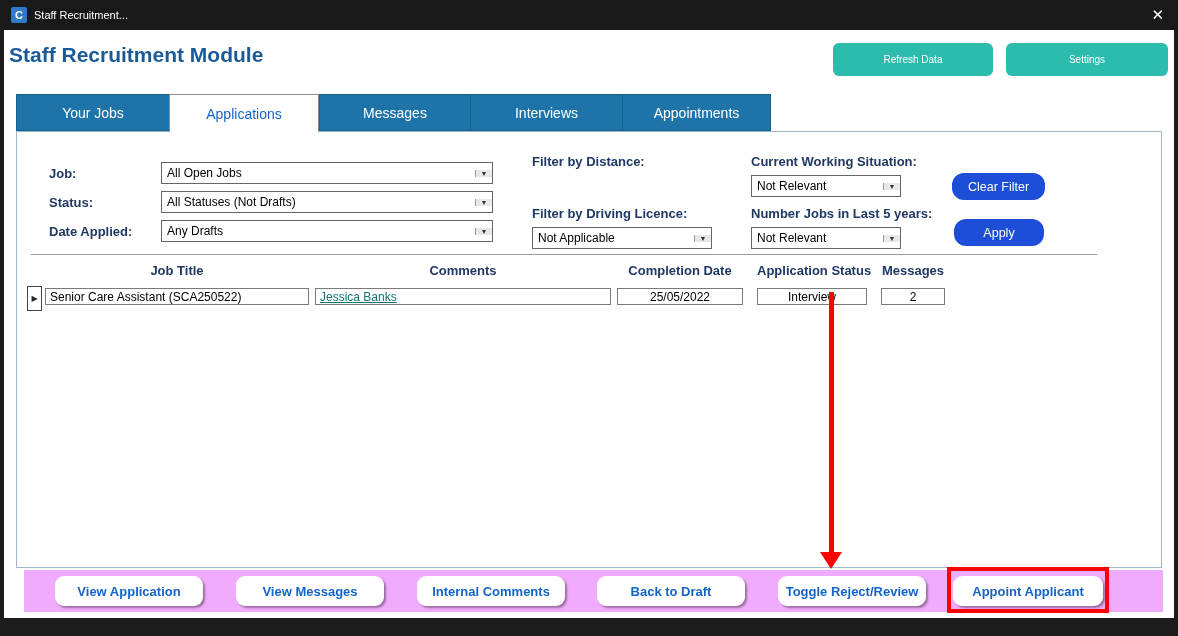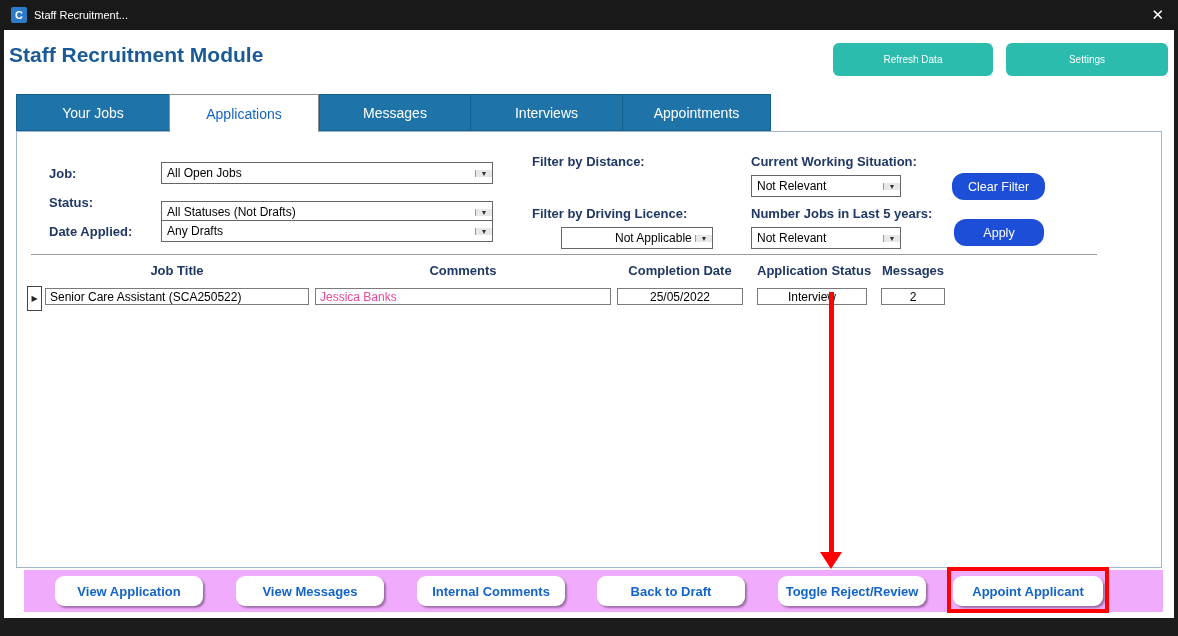--- a/index.html
+++ b/index.html
@@ -48,21 +48,21 @@
 
   .col-header { position:absolute; top:131px; font-size:13px; font-weight:bold; color:#1F3864;
                 text-align:center; white-space:nowrap; }
   .record-selector { position:absolute; left:10px; top:154px; width:15px; height:25px;
                      border:1px solid #444; background:#fff; display:flex; align-items:center;
                      justify-content:center; font-size:8px; color:#222; cursor:pointer; }
   .field { position:absolute; top:156px; height:17px; background:#fff; border:1px solid #7a7a7a;
            font-size:12px; color:#000; display:flex; align-items:center; padding:0 4px;
            white-space:nowrap; overflow:hidden; }
   .field.center { justify-content:center; }
-  .applicant-link { color:#ec4899; cursor:pointer; }
+  .applicant-link { color:#0f766e; text-decoration:underline; cursor:pointer; }
 
   
   .arrow-line { position:absolute; left:825px; top:262px; width:5px; height:260px; background:#FF0000; z-index:5; }
   .arrow-head { position:absolute; left:816px; top:522px; width:0; height:0; z-index:5;
                 border-left:11px solid transparent; border-right:11px solid transparent;
                 border-top:17px solid #FF0000; }
 
   
   .action-bar { position:absolute; left:20px; top:540px; width:1139px; height:42px; background:#f0abfc; z-index:4; }
   .action-btn { position:absolute; top:6px; height:30px; background:#fff; border:none; border-radius:9px;
@@ -104,35 +104,35 @@
 
     <div class="panel">
 
       <span class="flabel" style="left:32px;top:34px;">Job:</span>
       <div class="combo" style="left:144px;top:30px;width:332px;">
         <span class="combo-text">All Open Jobs</span>
         <span class="combo-arrow">▼</span>
       </div>
 
       <span class="flabel" style="left:32px;top:63px;">Status:</span>
-      <div class="combo" style="left:144px;top:59px;width:332px;margin-top:10px;">
+      <div class="combo" style="left:144px;top:59px;width:332px;">
         <span class="combo-text">All Statuses (Not Drafts)</span>
         <span class="combo-arrow">▼</span>
       </div>
 
       <span class="flabel" style="left:32px;top:92px;">Date Applied:</span>
       <div class="combo" style="left:144px;top:88px;width:332px;">
         <span class="combo-text">Any Drafts</span>
         <span class="combo-arrow">▼</span>
       </div>
 
       <span class="flabel" style="left:515px;top:22px;">Filter by Distance:</span>
 
       <span class="flabel" style="left:515px;top:74px;">Filter by Driving Licence:</span>
-      <div class="combo" style="left:544px;top:95px;width:152px;padding-left:48px;">
+      <div class="combo" style="left:515px;top:95px;width:180px;">
         <span class="combo-text">Not Applicable</span>
         <span class="combo-arrow">▼</span>
       </div>
 
       <span class="flabel" style="left:734px;top:22px;">Current Working Situation:</span>
       <div class="combo" style="left:734px;top:43px;width:150px;">
         <span class="combo-text">Not Relevant</span>
         <span class="combo-arrow">▼</span>
       </div>
 

